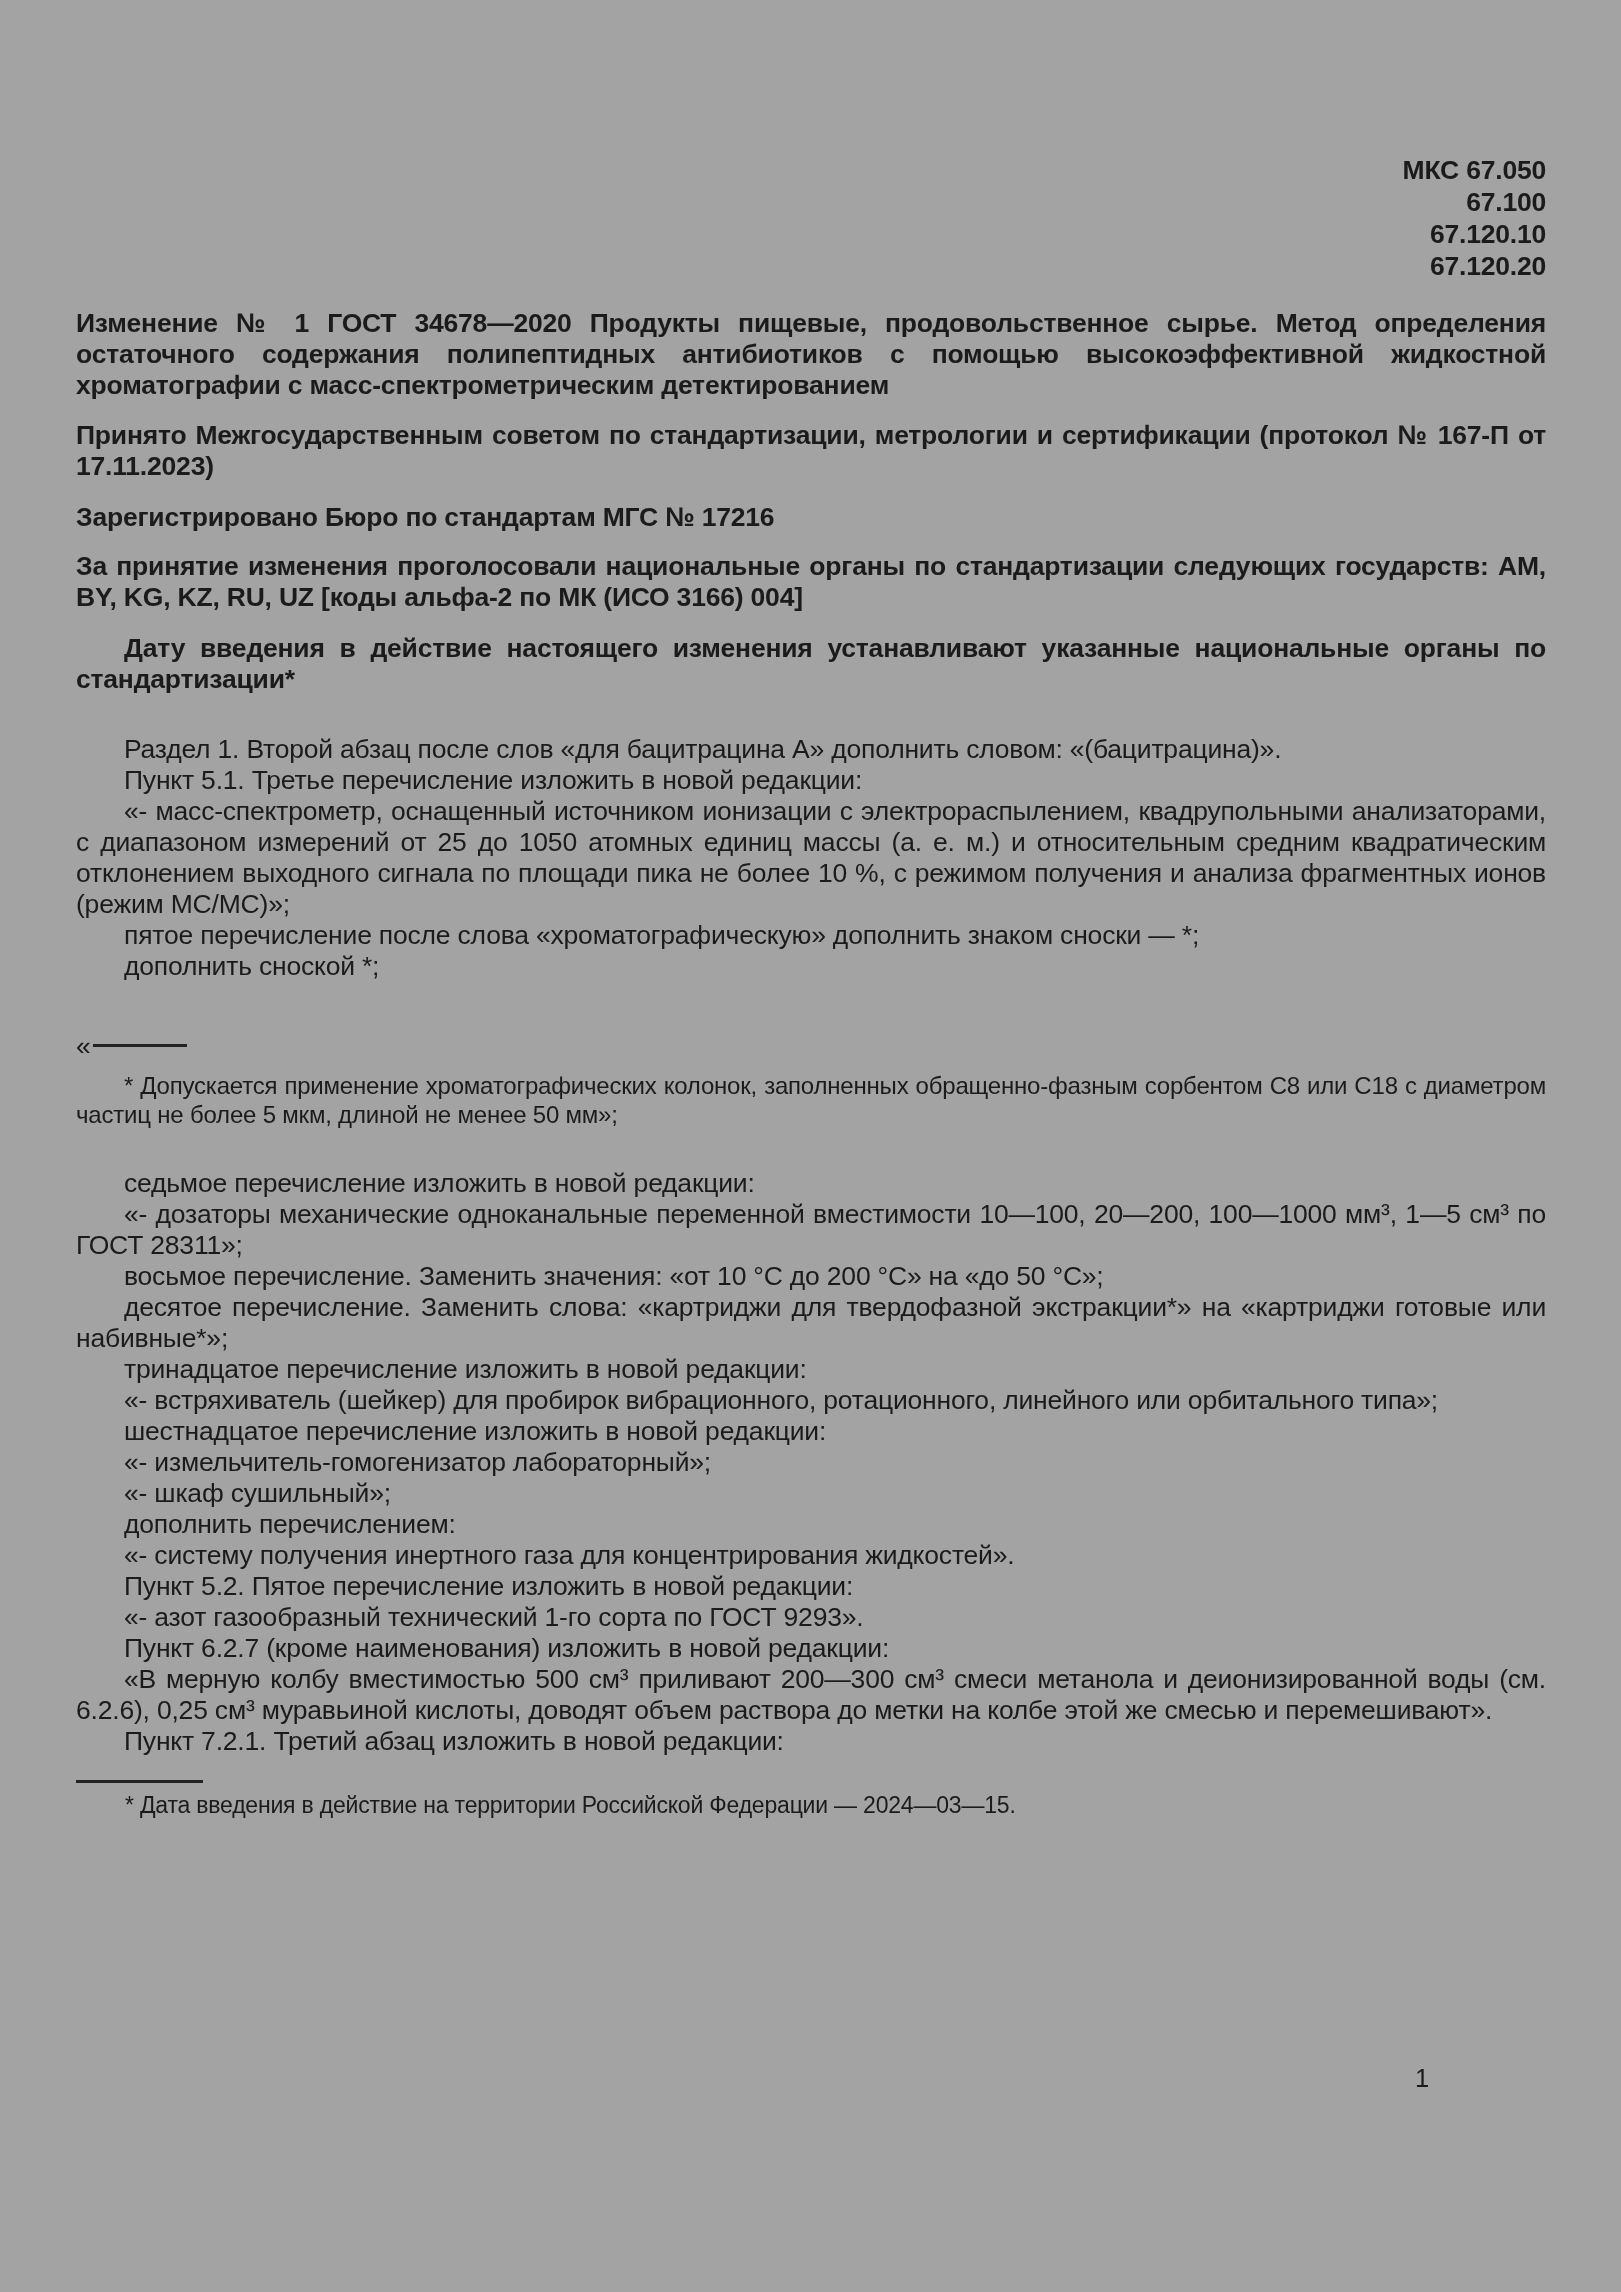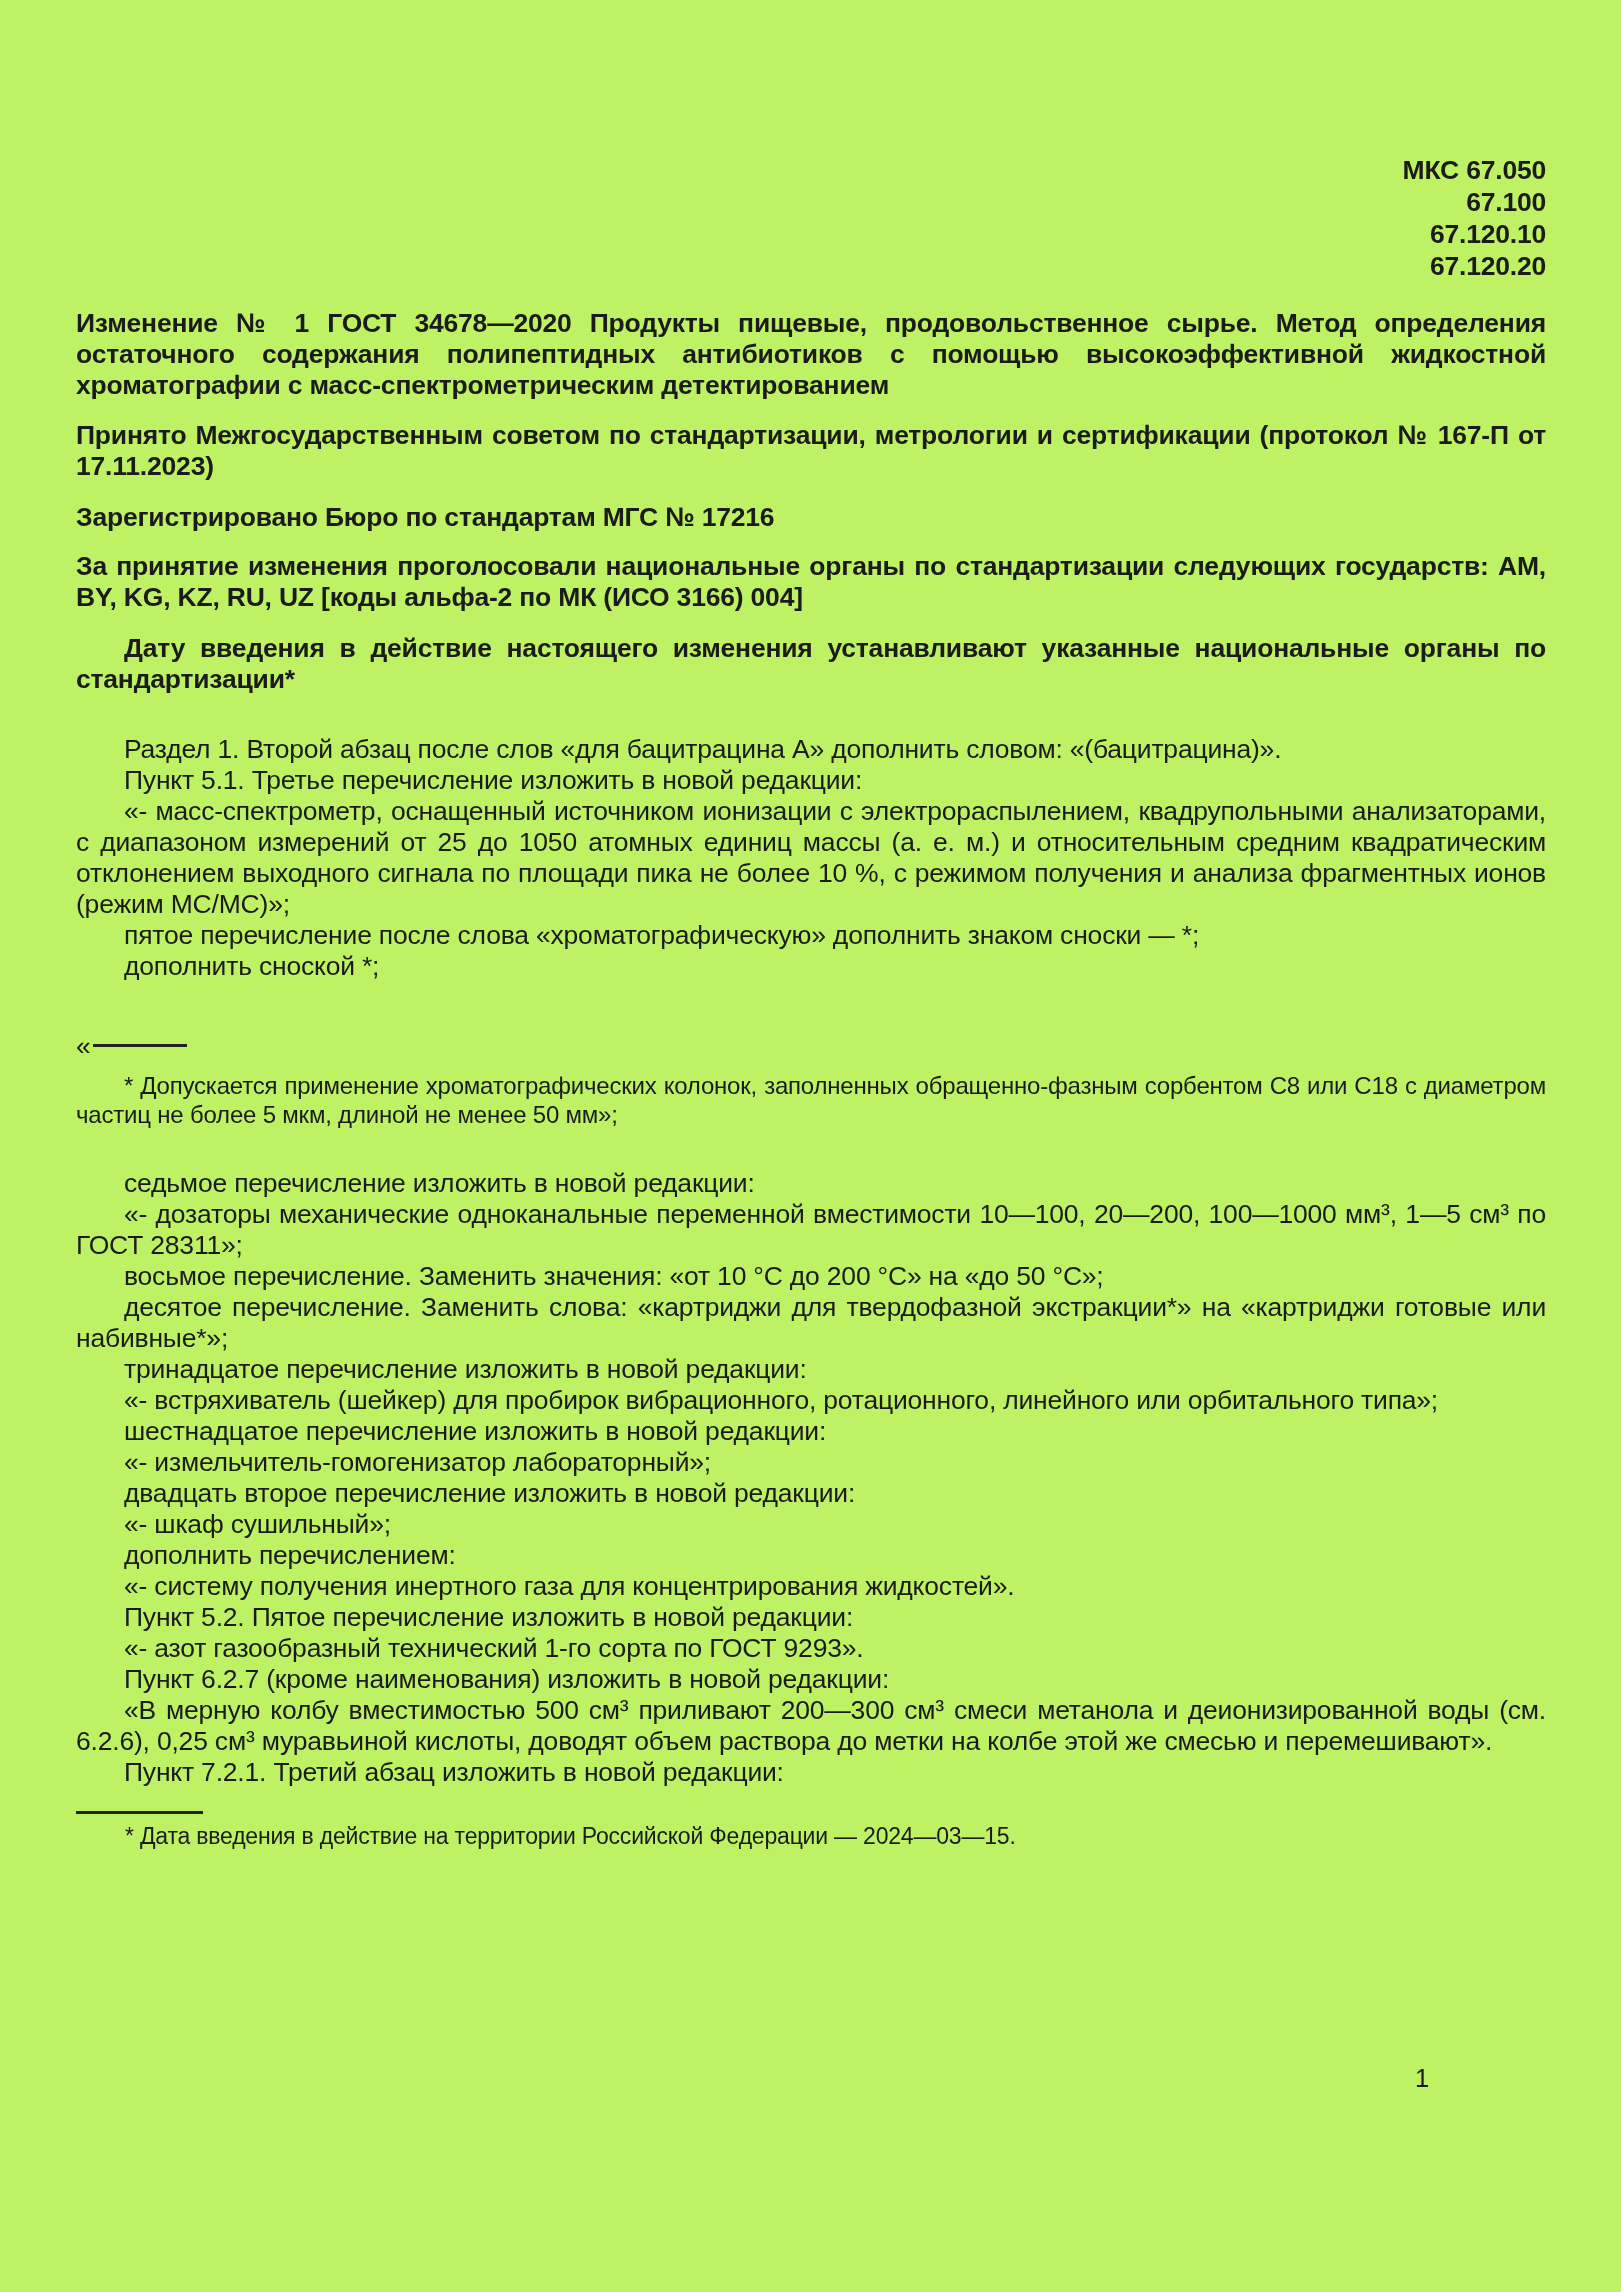--- a/index.html
+++ b/index.html
@@ -5,21 +5,21 @@
   html, body {
     margin: 0;
     padding: 0;
     background: #ebebeb;
   }
   .page {
     position: relative;
     width: 1621px;
     height: 2293px;
     margin: 0 auto;
-    background: #bef264;
+    background: #a3a3a3;
     box-sizing: border-box;
     padding: 154px 75px 0 76px;
     font-family: "Liberation Sans", "DejaVu Sans", sans-serif;
     color: #1b1b1b;
     font-size: 26.5px;
     line-height: 31px;
     letter-spacing: -0.2px;
     overflow: hidden;
   }
   p { margin: 0; }
@@ -113,21 +113,20 @@
 
   <section class="body2">
     <p class="j ind">седьмое перечисление изложить в новой редакции:</p>
     <p class="j ind">«- дозаторы механические одноканальные переменной вместимости 10—100, 20—200, 100—1000 мм³, 1—5 см³ по ГОСТ 28311»;</p>
     <p class="j ind">восьмое перечисление. Заменить значения: «от 10 °С до 200 °С» на «до 50 °С»;</p>
     <p class="j ind">десятое перечисление. Заменить слова: «картриджи для твердофазной экстракции*» на «картриджи готовые или набивные*»;</p>
     <p class="j ind">тринадцатое перечисление изложить в новой редакции:</p>
     <p class="j ind">«- встряхиватель (шейкер) для пробирок вибрационного, ротационного, линейного или орбитального типа»;</p>
     <p class="j ind">шестнадцатое перечисление изложить в новой редакции:</p>
     <p class="j ind">«- измельчитель-гомогенизатор лабораторный»;</p>
-    <p class="j ind">двадцать второе перечисление изложить в новой редакции:</p>
     <p class="j ind">«- шкаф сушильный»;</p>
     <p class="j ind">дополнить перечислением:</p>
     <p class="j ind">«- систему получения инертного газа для концентрирования жидкостей».</p>
     <p class="j ind">Пункт 5.2. Пятое перечисление изложить в новой редакции:</p>
     <p class="j ind">«- азот газообразный технический 1-го сорта по ГОСТ 9293».</p>
     <p class="j ind">Пункт 6.2.7 (кроме наименования) изложить в новой редакции:</p>
     <p class="j ind">«В мерную колбу вместимостью 500 см³ приливают 200—300 см³ смеси метанола и деионизированной воды (см. 6.2.6), 0,25 см³ муравьиной кислоты, доводят объем раствора до метки на колбе этой же смесью и перемешивают».</p>
     <p class="j ind">Пункт 7.2.1. Третий абзац изложить в новой редакции:</p>
   </section>
 

